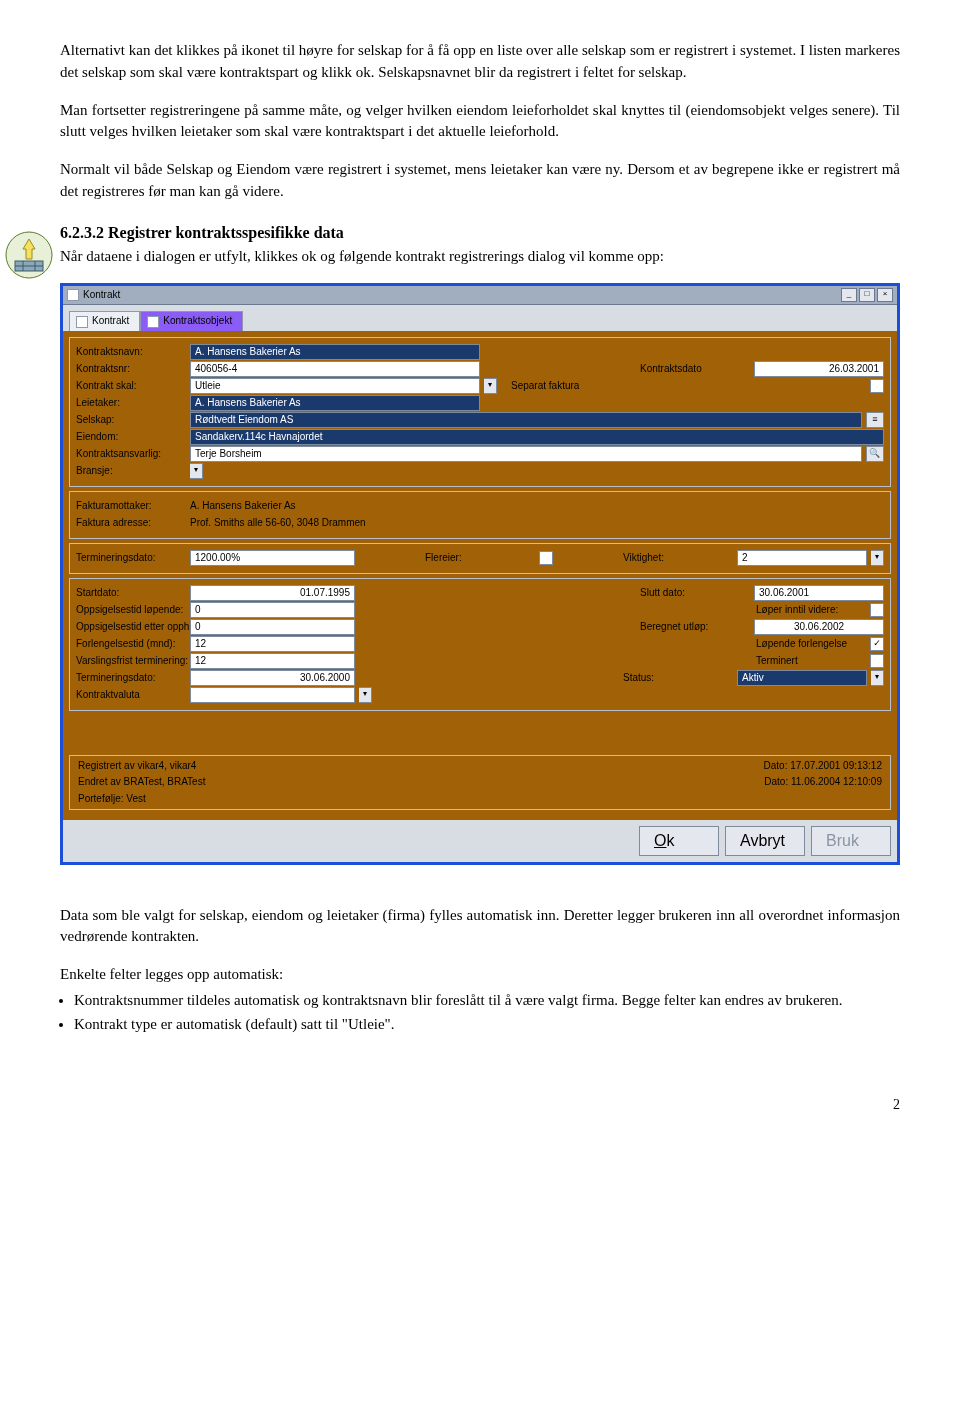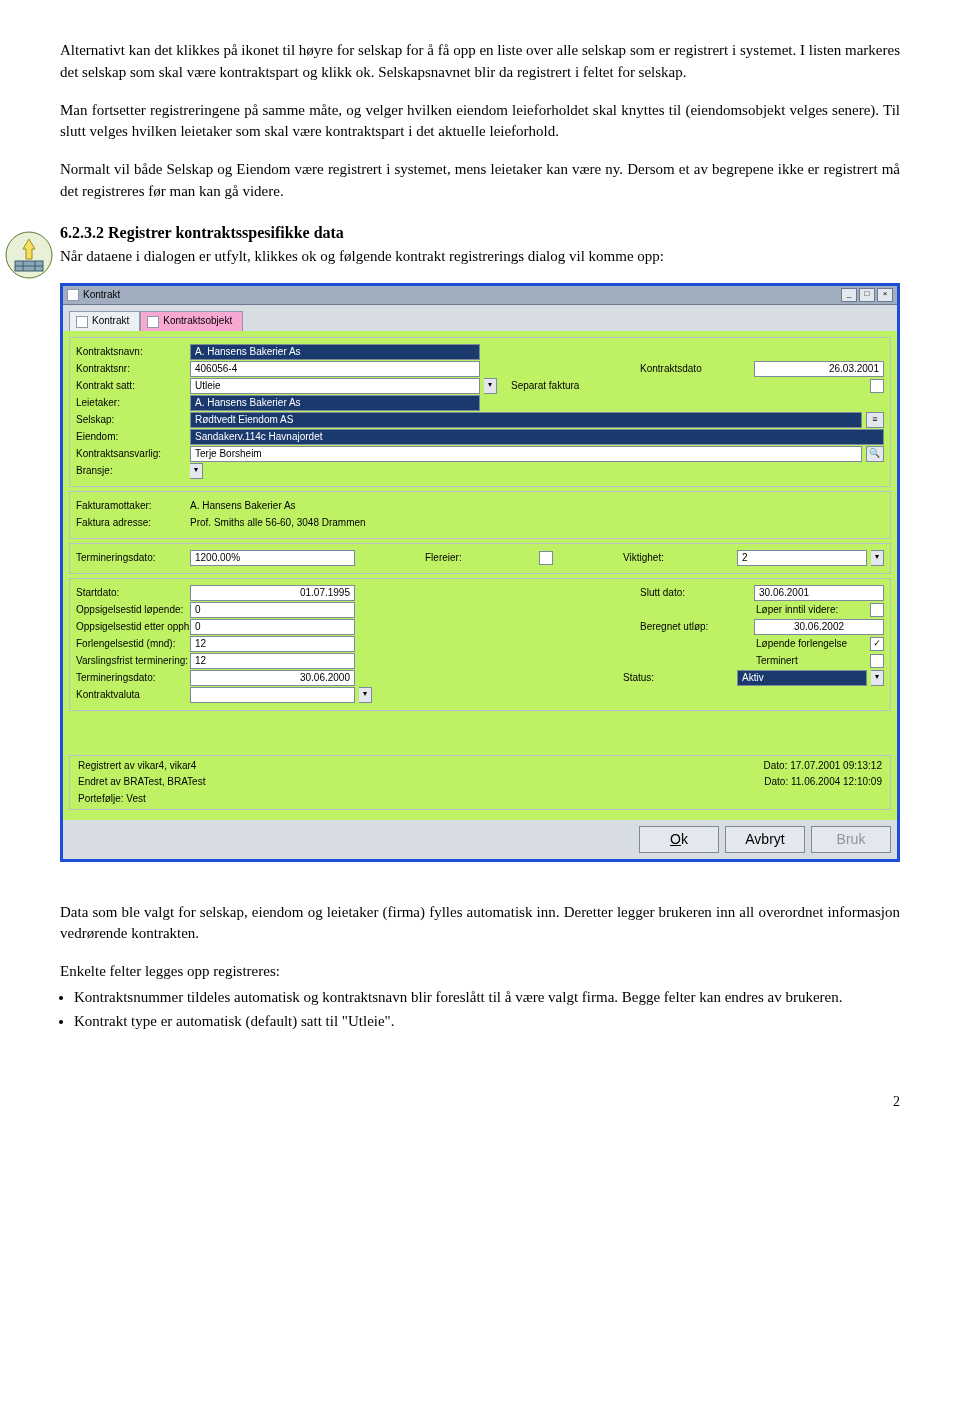--- a/index.html
+++ b/index.html
@@ -7,42 +7,42 @@
   p{margin:0 0 16px 0;text-align:justify}
   .section-title{font-weight:bold;font-size:16px;margin:18px 0 2px 0}
   .icon-note{position:absolute;left:-55px;width:48px;height:48px}
   .icon-note svg{width:48px;height:48px}
   .screenshot{border:3px solid #1d4ed8;background:#d8dde3;font-family:Tahoma,Arial,sans-serif;font-size:10px;color:#000;margin:8px 0 40px 0}
   .titlebar{height:18px;background:#a0aebf;border-bottom:1px solid #6b7a8e;display:flex;align-items:center;padding:0 4px;justify-content:space-between}
   .titlebar-left{display:flex;align-items:center;gap:4px}
   .tbtns{display:flex;gap:2px}
   .tbtn{width:14px;height:12px;background:#e4e8ee;border:1px solid #6b7a8e;font-size:8px;line-height:10px;text-align:center}
   .tabs{padding:6px 6px 0 6px;display:flex;gap:0}
-  .tab{background:#f9a8d4;border:1px solid #8e9aab;border-bottom:none;padding:2px 10px 2px 6px;display:flex;align-items:center;gap:4px;font-size:10px}
+  .tab{background:#8b5cf6;border:1px solid #8e9aab;border-bottom:none;padding:2px 10px 2px 6px;display:flex;align-items:center;gap:4px;font-size:10px}
   .tab.active{background:#eceff3}
   .tabicon{width:10px;height:10px;background:#fff;border:1px solid #8e9aab;display:inline-block}
-  .panel{background:#bef264;padding:6px}
+  .panel{background:#a16207;padding:6px}
   .grp{border:1px solid #b9c0cb;padding:6px;margin-bottom:4px}
   .row{display:flex;align-items:center;min-height:17px;gap:4px}
   .lbl{width:110px;font-size:10px;white-space:nowrap}
   .lbl2{width:110px;font-size:10px;white-space:nowrap}
   .fld{background:#fff;border:1px solid #7d8a9c;height:14px;padding:0 4px;font-size:10px;line-height:14px;overflow:hidden;white-space:nowrap}
   .fld.sel{background:#1a3a6e;color:#fff}
   .w1{width:280px}
   .w2{width:155px}
   .w3{width:120px}
   .dd{width:12px;height:14px;background:#e4e8ee;border:1px solid #7d8a9c;border-left:none;font-size:8px;text-align:center;line-height:12px}
   .chk{width:12px;height:12px;background:#fff;border:1px solid #7d8a9c;display:inline-block}
   .chk.on::after{content:"✓";font-size:9px;line-height:10px;display:block;text-align:center}
   .sidebtn{width:16px;height:14px;background:#e4e8ee;border:1px solid #7d8a9c;font-size:9px;text-align:center;line-height:12px}
   .gap{flex:1}
   .txtval{font-size:10px}
   .footer-row{display:flex;justify-content:space-between;font-size:10px;padding:1px 4px}
   .btnbar{display:flex;justify-content:flex-end;gap:6px;padding:6px}
-  .btn{background:#e4e8ee;border:1px solid #7d8a9c;padding:2px 14px;font-size:14px;min-width:50px;text-align:center}
+  .btn{background:#e4e8ee;border:1px solid #7d8a9c;padding:2px 14px;font-size:16px;min-width:50px;}
   .btn.dis{color:#8a94a3}
   ul.bullets{margin:0 0 16px 14px;padding:0}
   ul.bullets li{margin-bottom:2px}
   .pagenum{text-align:right;margin-top:60px;font-size:14px}
   .nowrap{white-space:nowrap}
 </style>
 </head>
 <body>
 
 <div class="page">
@@ -96,21 +96,21 @@
         <div class="fld sel w1">A. Hansens Bakerier As</div>
       </div>
       <div class="row">
         <div class="lbl">Kontraktsnr:</div>
         <div class="fld w1">406056-4</div>
         <div class="gap"></div>
         <div class="lbl2">Kontraktsdato</div>
         <div class="fld w3" style="text-align:right">26.03.2001</div>
       </div>
       <div class="row">
-        <div class="lbl">Kontrakt satt:</div>
+        <div class="lbl">Kontrakt skal:</div>
         <div class="fld w1">Utleie</div>
             <div class="dd">▾</div>
         <div style="width:6px"></div>
         <div class="lbl2">Separat faktura</div>
         <div class="gap"></div>
         <span class="chk"></span>
       </div>
       <div class="row">
         <div class="lbl">Leietaker:</div>
         <div class="fld sel w1">A. Hansens Bakerier As</div>
@@ -229,21 +229,21 @@
     </div>
   </div>
   <div class="btnbar">
     <div class="btn"><u>O</u><span>k</span></div>
     <div class="btn">Avbryt</div>
     <div class="btn dis">Bruk</div>
   </div>
 </div>
 
 <p>Data som ble valgt for selskap, eiendom og leietaker (firma) fylles automatisk inn. Deretter legger brukeren inn all overordnet informasjon vedrørende kontrakten.</p>
-<p style="margin-bottom:4px">Enkelte felter legges opp registreres:</p>
+<p style="margin-bottom:4px">Enkelte felter legges opp automatisk:</p>
 <ul class="bullets">
   <li>Kontraktsnummer tildeles automatisk og kontraktsnavn blir foreslått til å være valgt firma. Begge felter kan endres av brukeren.</li>
   <li>Kontrakt type er automatisk (default) satt til "Utleie".</li>
 </ul>
 
 <div class="pagenum">2</div>
 
 </div>
 
 </body></html>

